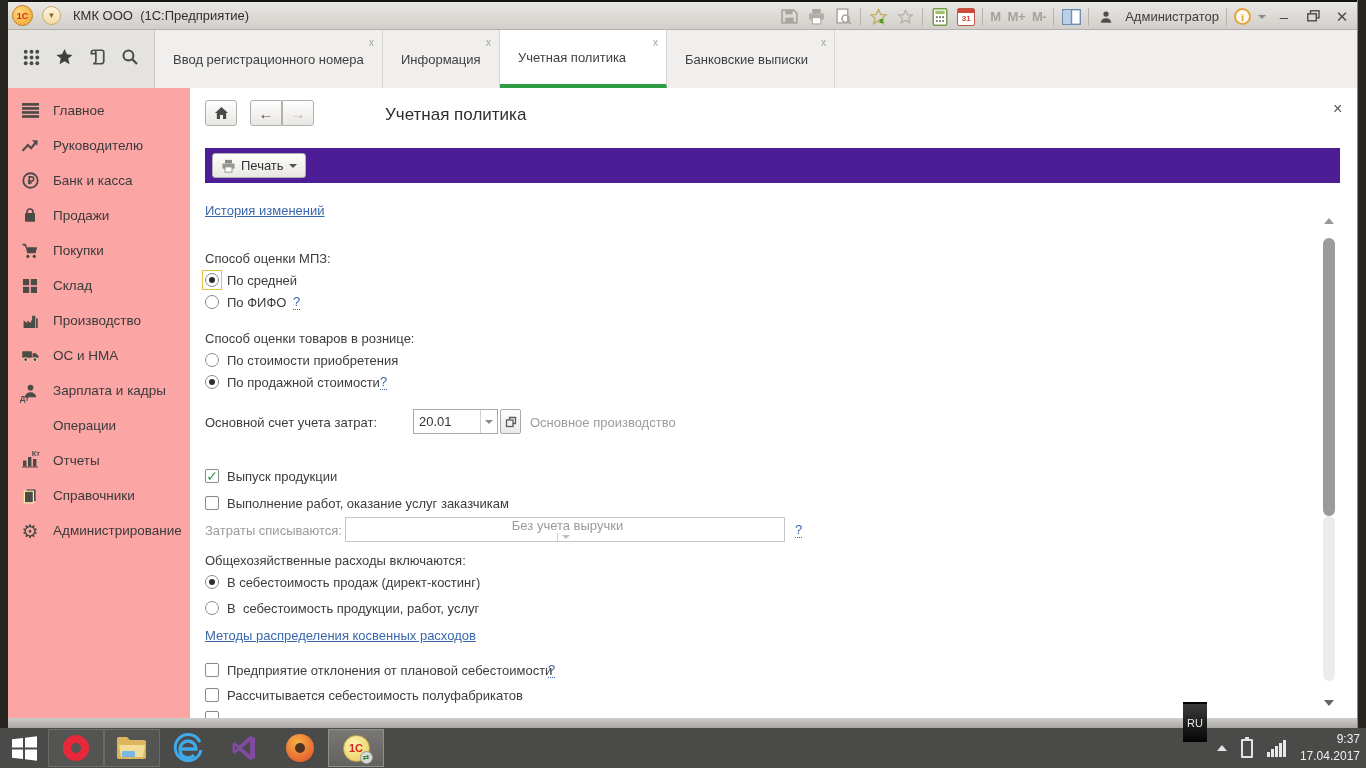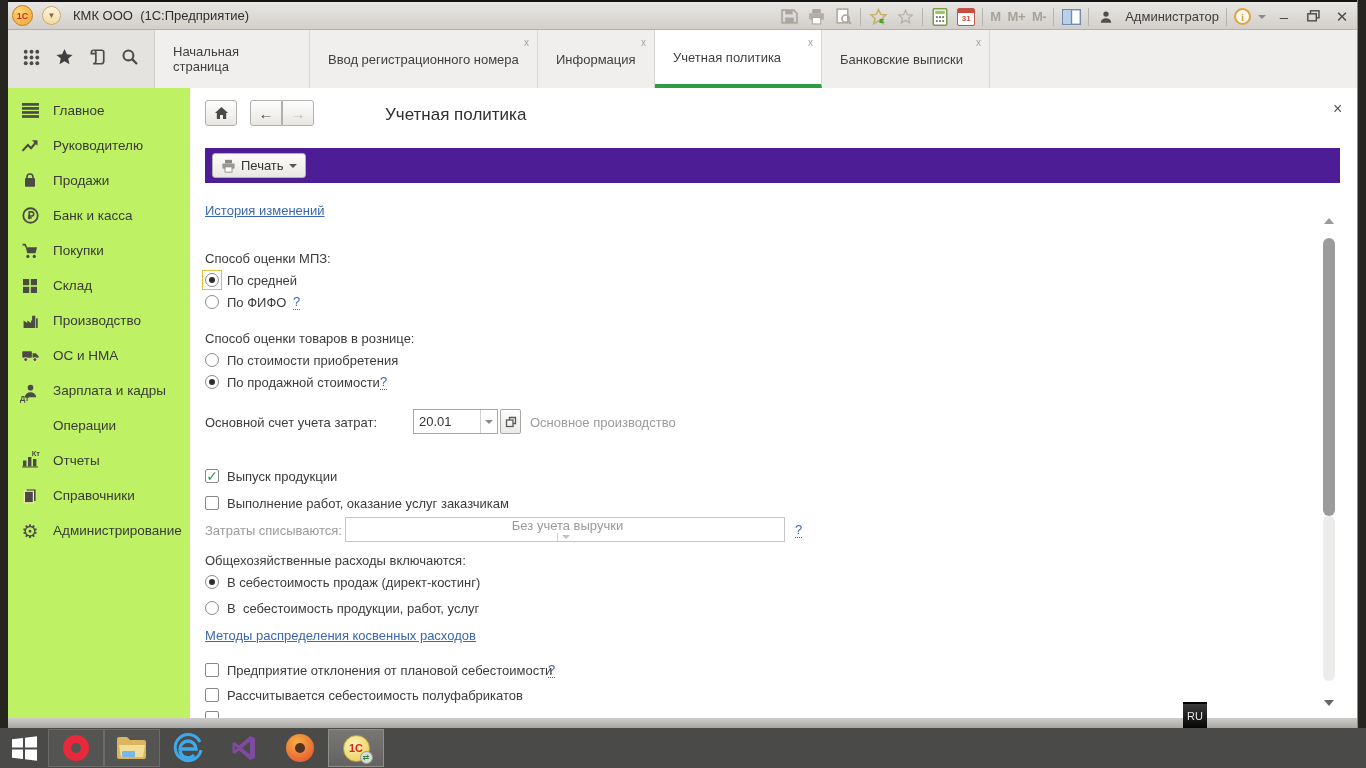--- a/index.html
+++ b/index.html
@@ -35,21 +35,21 @@
   .tabbar { position:absolute; left:0; top:30px; width:100%; height:58px; background:#f0efed; display:flex; }
   .tools { width:147px; height:100%; background:#e4e3e0; border-right:1px solid #cfcdca;
     display:flex; align-items:center; justify-content:space-evenly; }
   .tab { height:100%; border-right:1px solid #d8d6d3; position:relative;
     display:flex; align-items:center; padding:0 18px; font-size:13px; color:#3f3f3f; }
   .tab .x { position:absolute; top:7px; right:8px; font-size:10px; color:#a3a3a3; }
   .tab.active { background:#fff; border-bottom:4px solid #2f9b45; }
 
   
   .appbody { position:absolute; left:0; top:88px; width:100%; height:630px; }
-  .sidebar { position:absolute; left:0; top:0; width:182px; height:100%; background:#bef264; padding-top:5px; }
+  .sidebar { position:absolute; left:0; top:0; width:182px; height:100%; background:#fca5a5; padding-top:5px; }
   .side-item { height:35px; display:flex; align-items:center; }
   .side-ic { width:20px; margin-left:12px; display:flex; justify-content:center; color:#4b4b46; }
   .side-lbl { margin-left:13px; font-size:13.5px; color:#3a3a3a; }
 
   .main { position:absolute; left:182px; top:0; right:0; height:100%; background:#fff; overflow:hidden; }
 
   
   .navbtn { position:absolute; width:32px; height:26px; border:1px solid #b2b0ad; border-radius:3px;
     background:linear-gradient(#fefefe,#e9e7e3); display:flex; align-items:center; justify-content:center;
     font-size:15px; color:#4a4a4a; }
@@ -86,21 +86,21 @@
   
   .vscroll { position:absolute; left:1132px; top:130px; width:14px; height:495px; }
   .tri-up { width:0; height:0; border-left:5px solid transparent; border-right:5px solid transparent; border-bottom:6px solid #999; margin:0 auto; }
   .tri-dn { width:0; height:0; border-left:5px solid transparent; border-right:5px solid transparent; border-top:6px solid #666; margin:0 auto; }
   .thumb { position:absolute; left:1px; top:20px; width:12px; height:278px; background:#9b9b9b; border-radius:6px; }
   .track-low { position:absolute; left:1px; top:298px; width:12px; height:165px; background:#ececea; border-radius:6px; }
 
   .win-bottom { position:absolute; left:0; bottom:0; width:100%; height:10px; background:linear-gradient(#cfcdca,#a9a7a3); }
 
   
-  .ru-box { position:absolute; left:1183px; top:702px; width:24px; height:26px; background:linear-gradient(#3a3a3a,#050505);
+  .ru-box { position:absolute; left:1183px; top:702px; width:24px; height:40px; background:linear-gradient(#3a3a3a,#050505);
     color:#e8e8e8; font-size:11px; display:flex; align-items:center; justify-content:center; border-top:2px solid #000; z-index:60; }
 
   
   .taskbar { position:absolute; left:0; top:728px; width:1366px; height:40px; background:#4a4a48; display:flex; align-items:center; z-index:50; }
   .tk-btn { width:48px; height:40px; display:flex; align-items:center; justify-content:center; }
   .tk-app { width:56px; height:38px; display:flex; align-items:center; justify-content:center; }
   .tk-app.open { border:1px solid #6b6b69; background:#545452; }
   .tk-app.active { border:1px solid #8f8f8c; background:linear-gradient(#787774,#636260); }
   .opera-o { width:26px; height:26px; border-radius:50%; border:8px solid #e8293b; }
   .orange-ball { width:28px; height:28px; border-radius:50%; background:radial-gradient(circle at 40% 30%,#f6b044,#e2492a); position:relative; }
@@ -240,23 +240,20 @@
             <path d="M5 2 A2 2 0 0 0 3 4 V5 H7" fill="none" stroke="#4b4b4b" stroke-width="1.5"></path>
           </svg>
       </span>
       <span>
         <svg width="18" height="18" viewBox="0 0 16 16">
             <circle cx="6.6" cy="6.6" r="4.4" fill="none" stroke="#4b4b4b" stroke-width="1.8"></circle>
             <path d="M9.9 9.9 L14.2 14.2" stroke="#4b4b4b" stroke-width="2"></path>
           </svg>
       </span>
     </div>
-    <div class="tab" style="width:155px;">
-      <span>Начальная страница</span>
-    </div>
     <div class="tab" style="width:228px;">
       <span>Ввод регистрационного номера</span>
       <span class="x">x</span>
     </div>
     <div class="tab" style="width:117px;">
       <span>Информация</span>
       <span class="x">x</span>
     </div>
     <div class="tab active" style="width:167px;">
       <span>Учетная политика</span>
@@ -288,36 +285,36 @@
         <span class="side-ic">
             <svg width="18" height="15" viewBox="0 0 16 14">
               <path d="M1 12 L6 6.5 L9 9.5 L14 3.5" fill="none" stroke="#4b4b46" stroke-width="2"></path>
               <path d="M9.8 2 H15 V7.2 Z" fill="#4b4b46"></path>
             </svg>
           </span>
         <span class="side-lbl">Руководителю</span>
       </div>
       <div class="side-item">
         <span class="side-ic">
-            <svg width="16" height="17" viewBox="0 0 16 16">
-              <path d="M5 6 V4.5 a3 3 0 0 1 6 0 V6" fill="none" stroke="#4b4b46" stroke-width="1.6"></path>
-              <rect x="3" y="5.6" width="10" height="8.6" rx="1" fill="#4b4b46"></rect>
-            </svg>
-          </span>
-        <span class="side-lbl">Продажи</span>
-      </div>
-      <div class="side-item">
-        <span class="side-ic">
             <svg width="17" height="17" viewBox="0 0 16 16">
               <circle cx="8" cy="8" r="6.8" fill="none" stroke="#4b4b46" stroke-width="1.7"></circle>
               <path d="M6.8 11.6 V4.6 h2.3 a1.9 1.9 0 0 1 0 3.8 H5.6" fill="none" stroke="#4b4b46" stroke-width="1.5"></path>
               <path d="M5.6 10.2 h3.6" stroke="#4b4b46" stroke-width="1.5"></path>
             </svg>
           </span>
         <span class="side-lbl">Банк и касса</span>
+      </div>
+      <div class="side-item">
+        <span class="side-ic">
+            <svg width="16" height="17" viewBox="0 0 16 16">
+              <path d="M5 6 V4.5 a3 3 0 0 1 6 0 V6" fill="none" stroke="#4b4b46" stroke-width="1.6"></path>
+              <rect x="3" y="5.6" width="10" height="8.6" rx="1" fill="#4b4b46"></rect>
+            </svg>
+          </span>
+        <span class="side-lbl">Продажи</span>
       </div>
       <div class="side-item">
         <span class="side-ic">
             <svg width="18" height="16" viewBox="0 0 16 15">
               <path d="M1 1.6 H3.4 L4.4 4" fill="none" stroke="#4b4b46" stroke-width="1.6"></path>
               <path d="M4 4 H14.6 L13.2 9.6 H5.4 Z" fill="#4b4b46"></path>
               <circle cx="6" cy="12.6" r="1.5" fill="#4b4b46"></circle>
               <circle cx="12" cy="12.6" r="1.5" fill="#4b4b46"></circle>
             </svg>
           </span>
@@ -535,13 +532,28 @@
   <div class="tk-app">
       <div class="orange-ball"></div>
     </div>
   <div class="tk-app active">
     <div class="c1-ball">
         <span>1С</span>
         <span class="c1-badge">⇄</span>
       </div>
   </div>
 
+  <div class="tray">
+    <span class="tray-caret"></span>
+    <span class="batt"></span>
+    <span class="sig">
+      <i style="height:5px;"></i>
+        <i style="height:8px;"></i>
+        <i style="height:11px;"></i>
+        <i style="height:14px;"></i>
+        <i style="height:17px;"></i>
+    </span>
+    <span class="clock">
+      <span>9:37</span><br>
+      <span>17.04.2017</span>
+    </span>
+  </div>
 </div>
 
 </body></html>

